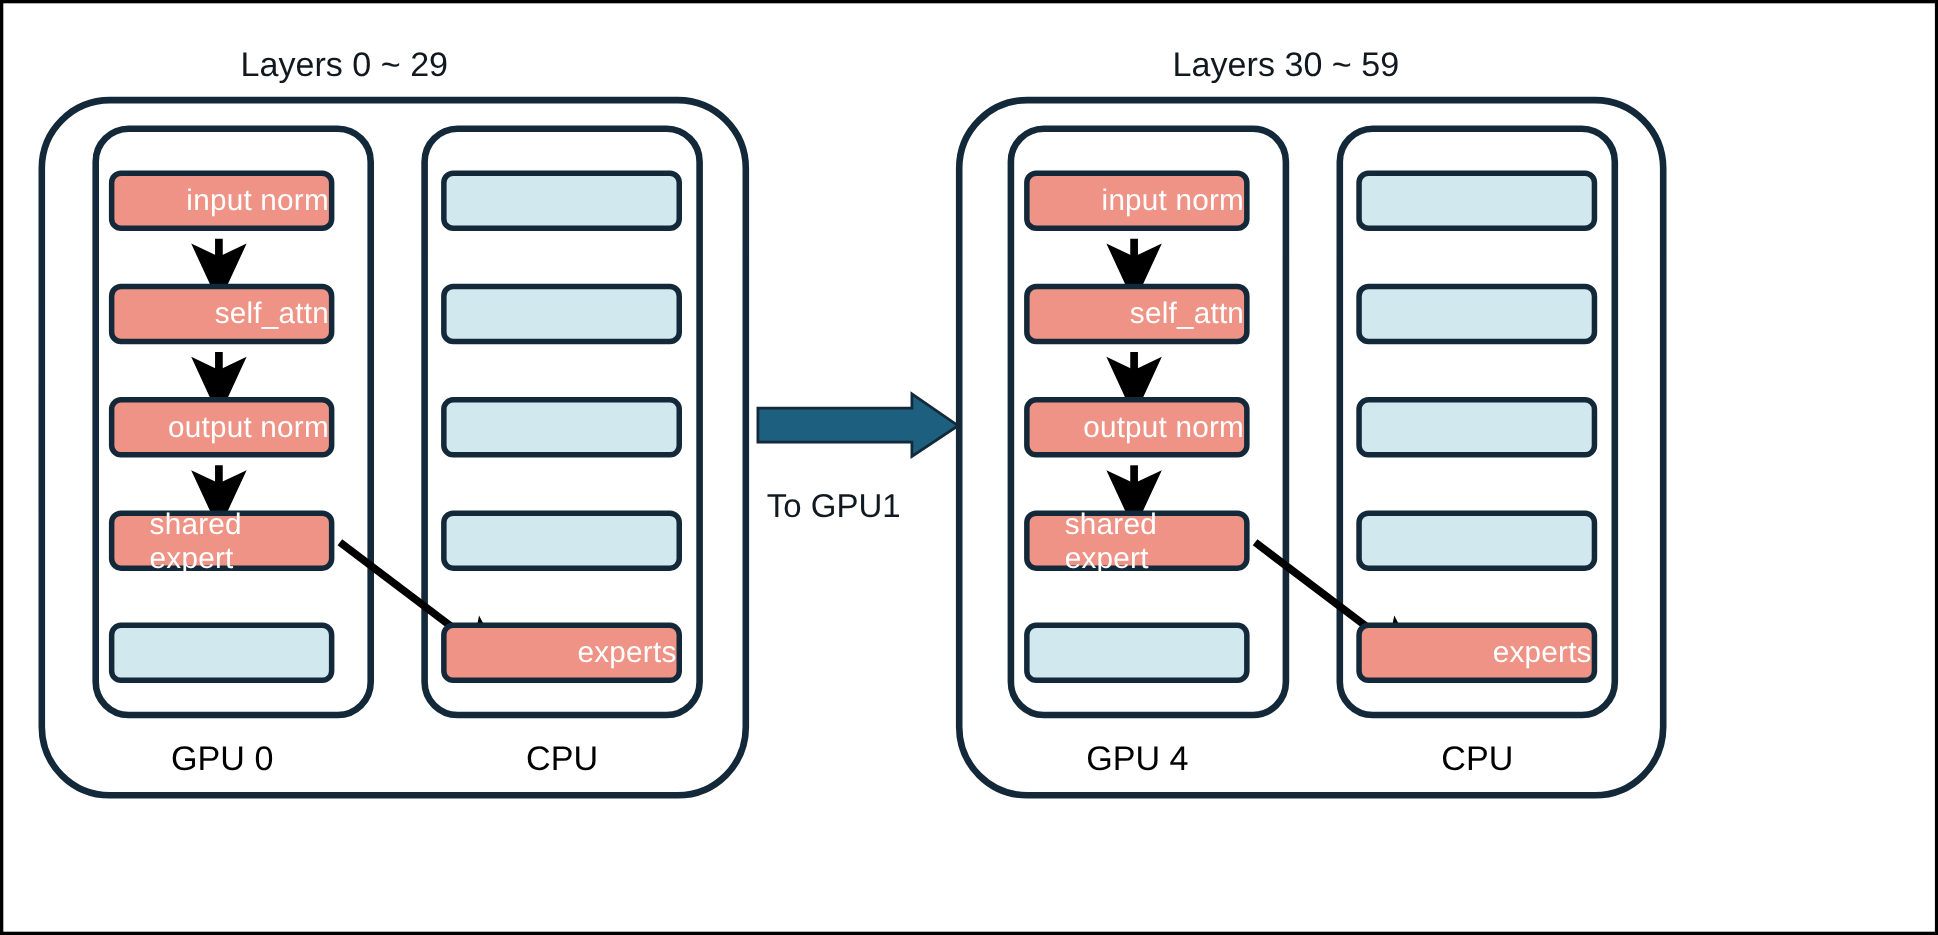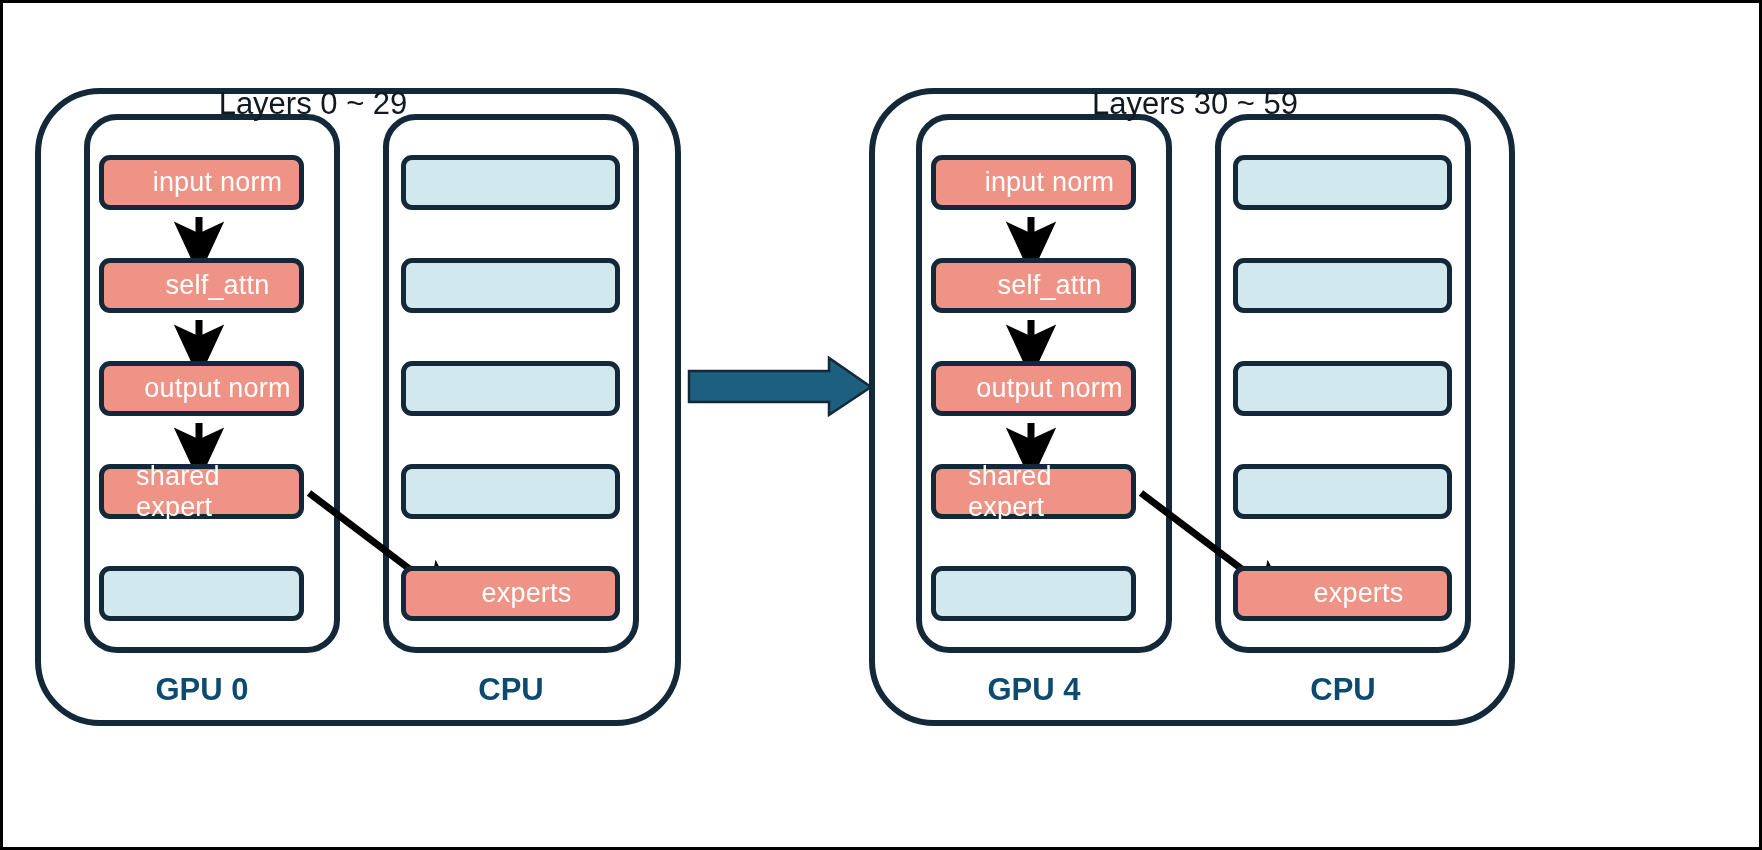--- a/index.html
+++ b/index.html
@@ -31,47 +31,45 @@
     height: 850px;
   }
   .group-title {
     position: absolute;
     font-size: 31px;
     color: #101820;
     white-space: nowrap;
     text-align: center;
     letter-spacing: 0px;
     line-height: 1;
-    margin-top: 45px;
   }
   .device-label {
     position: absolute;
     font-size: 31px;
-    color: #0c4a6e;
+    color: #000000;
     white-space: nowrap;
     text-align: center;
     line-height: 1;
-    font-weight: bold;
   }
   .transfer-label {
     position: absolute;
     font-size: 30px;
     color: #101820;
     line-height: 1.22;
     white-space: pre-line;
     text-align: left;
   }
   .blk {
     position: absolute;
     box-sizing: border-box;
     border: 5px solid #13293a;
     border-radius: 11px;
     display: flex;
     align-items: center;
-    justify-content: center;
+    justify-content: flex-end;
     font-size: 27px;
     color: #ffffff;
     letter-spacing: 0.2px;
     padding-left: 32px;
   }
   .blk.red   { background: #ee9385; }
   .blk.blue  { background: #d2e8ef; }
 </style>
 </head>
 <body>
@@ -152,23 +150,24 @@
     <span></span>
   </div>
   <div class="blk red" style="left:398px; top:563px; width:219px; height:55px;">
     <span>experts</span>
   </div>
 
   <div class="device-label" style="left:129px; top:671px; width:140px;">GPU 0</div>
   <div class="device-label" style="left:438px; top:671px; width:140px;">CPU</div>
 
   <div class="transfer-label" style="left:694px; top:403px; width:175px;">
-  </div>
-
-  <div class="group-title" style="left:1032px; top:40px; width:320px;">Layers 30 ~ 59</div>
+    <div>To GPU1</div>
+  </div>
+
+  <div class="group-title" style="left:1006px; top:40px; width:320px;">Layers 30 ~ 59</div>
 
   <div class="blk red" style="left:928px; top:152px; width:205px; height:55px;">
     <span>input norm</span>
   </div>
   <div class="blk red" style="left:928px; top:255px; width:205px; height:55px;">
     <span>self_attn</span>
   </div>
   <div class="blk red" style="left:928px; top:358px; width:205px; height:55px;">
     <span>output norm</span>
   </div>

